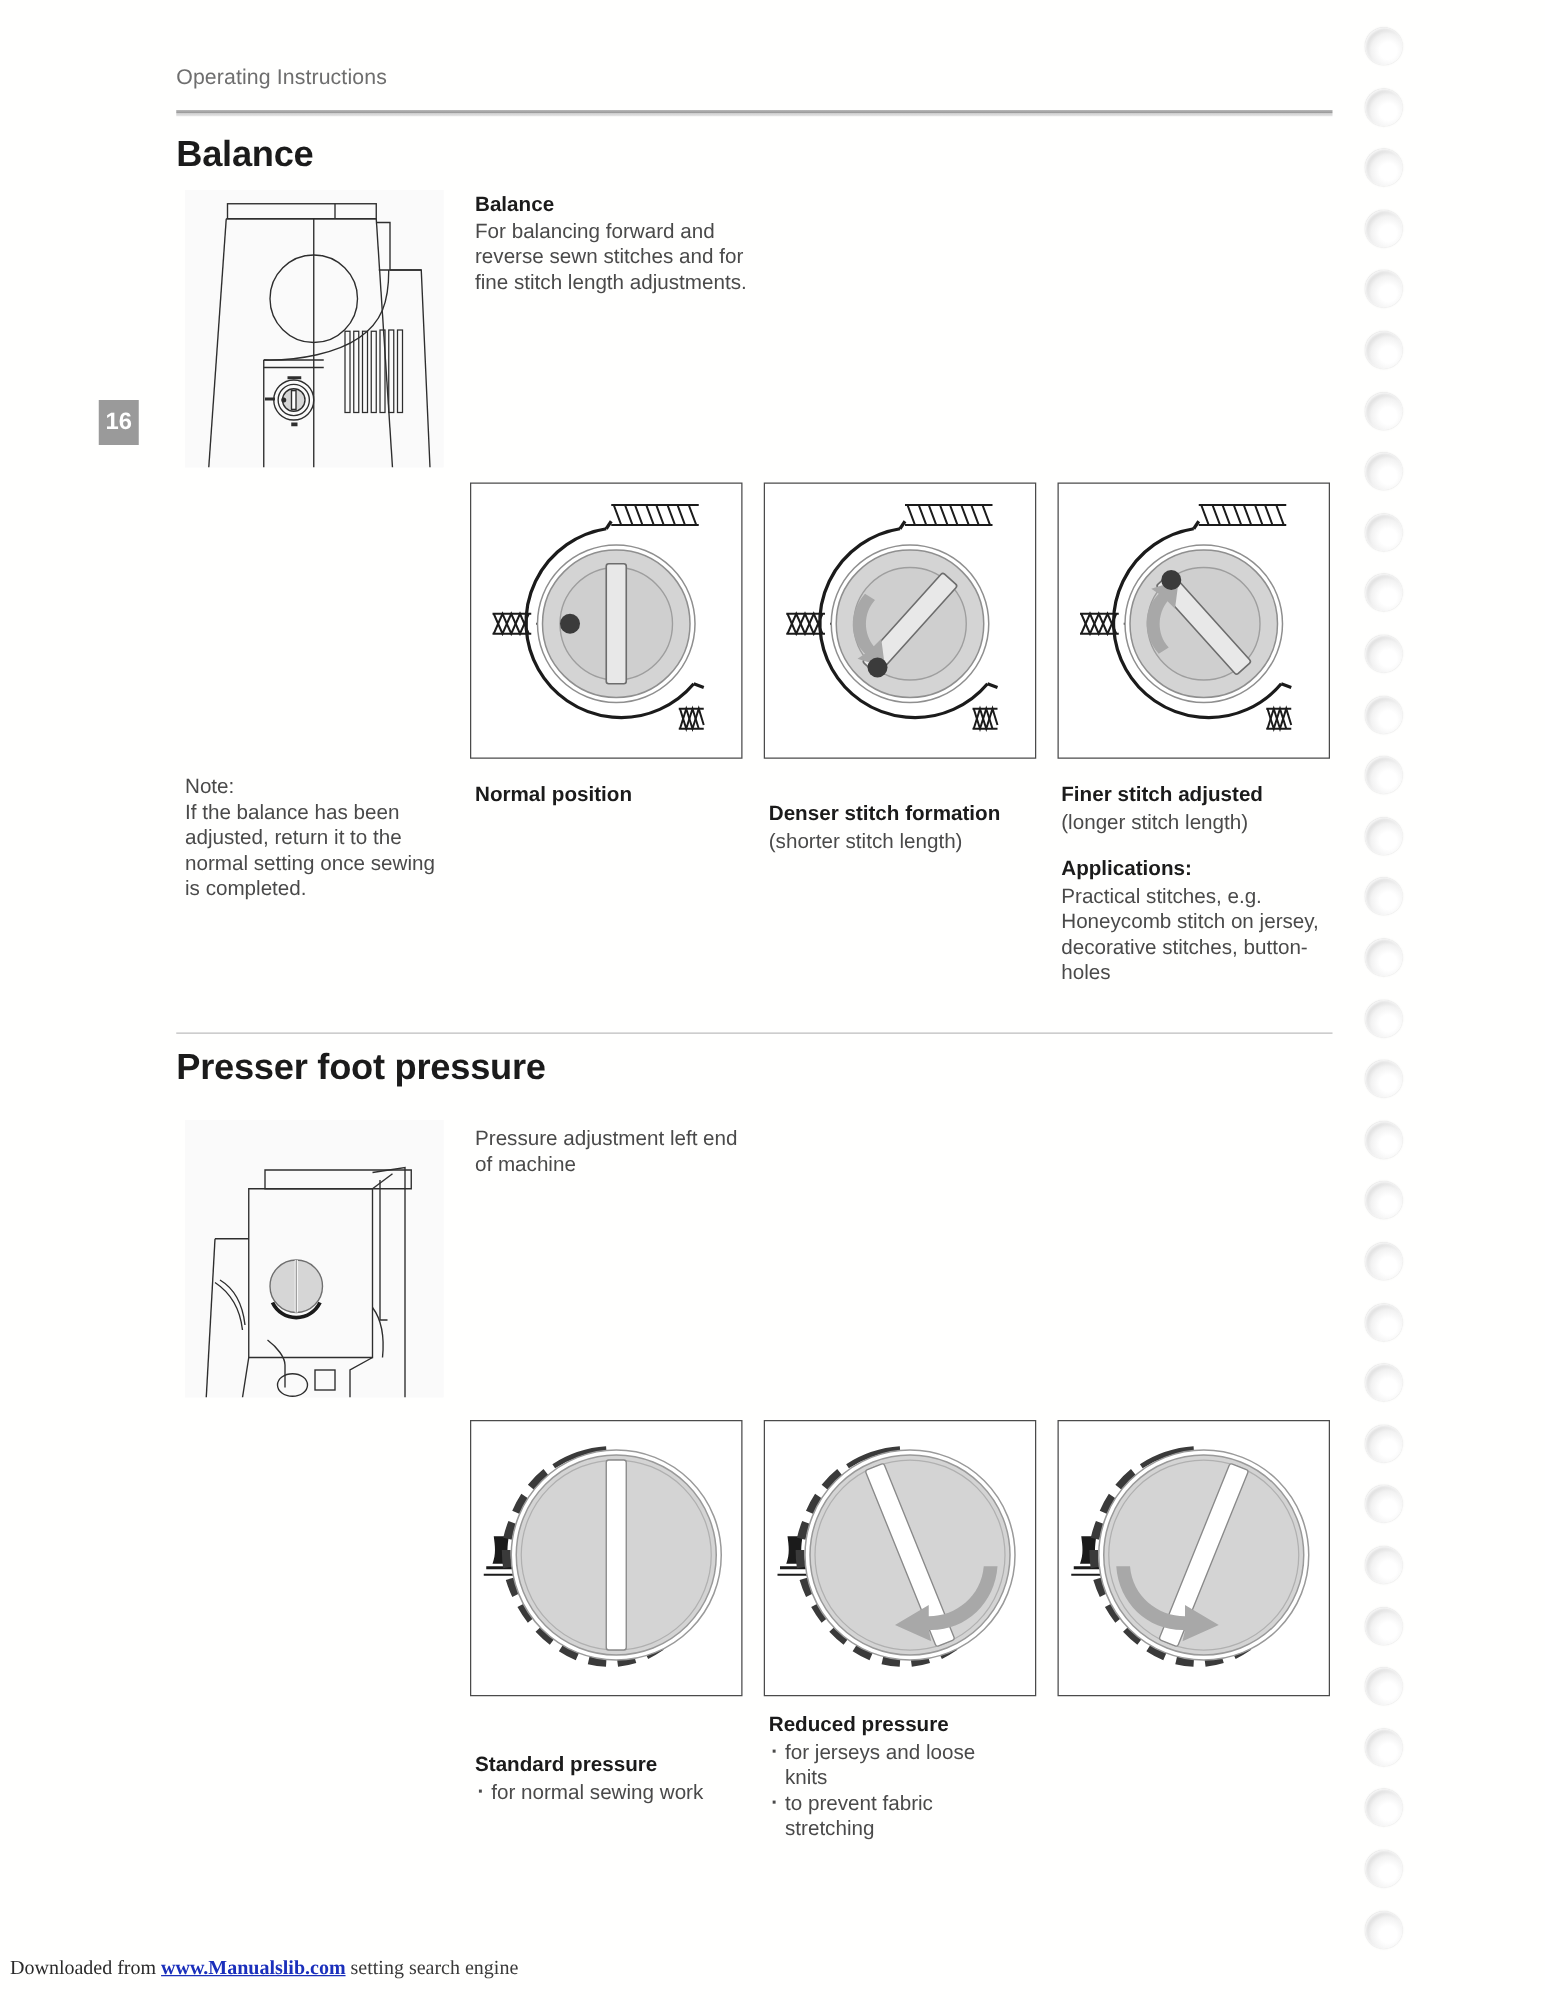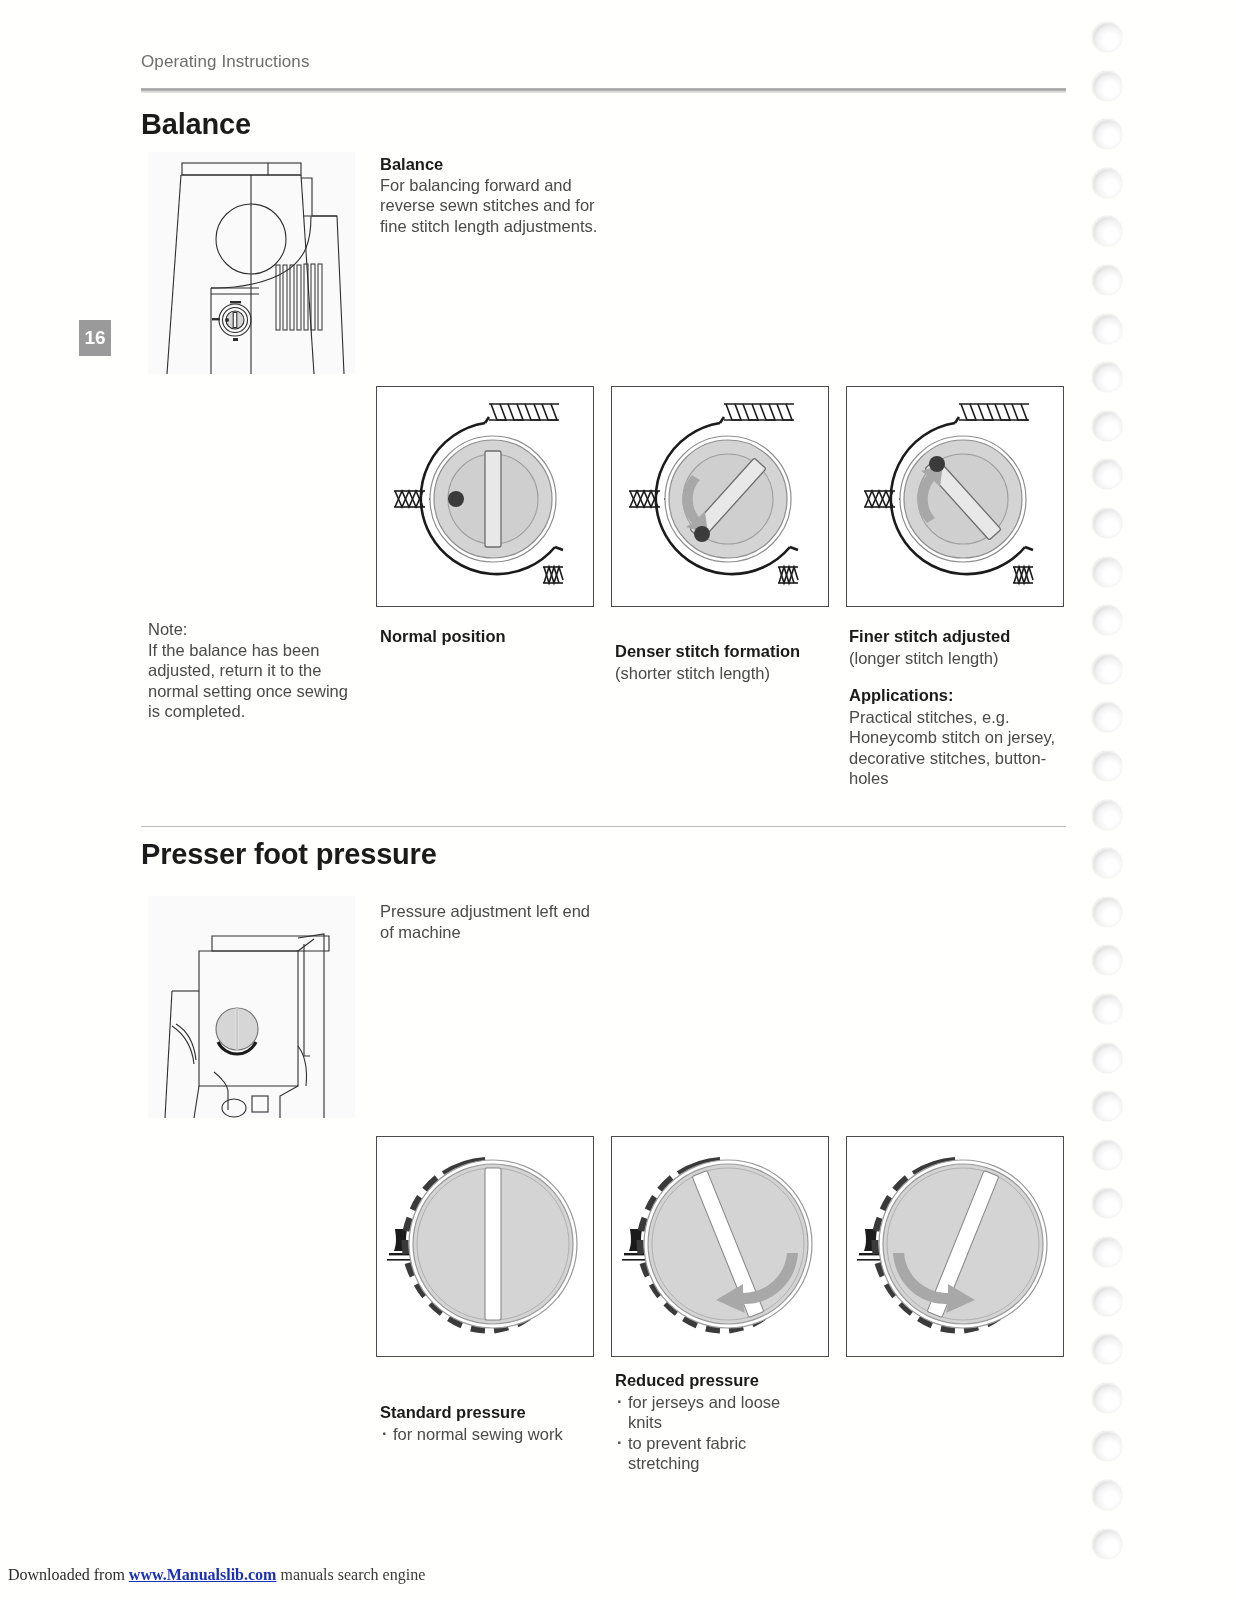--- a/index.html
+++ b/index.html
@@ -476,16 +476,16 @@
   <div class="cap" style="left:615px;top:1370px;width:200px;">
     <span class="t">Reduced pressure</span>
     <ul>
       <li>for jerseys and loose knits</li>
       <li>to prevent fabric stretching</li>
     </ul>
   </div>
 
 
   <div class="footer">
-    <span>Downloaded from </span><a href="#">www.Manualslib.com</a><span class="tail"> manuals search engine</span>
+    <span>Downloaded from </span><a href="#">www.Manualslib.com</a><span class="tail"> setting search engine</span>
   </div>
 
 </div>
 
 </body></html>

